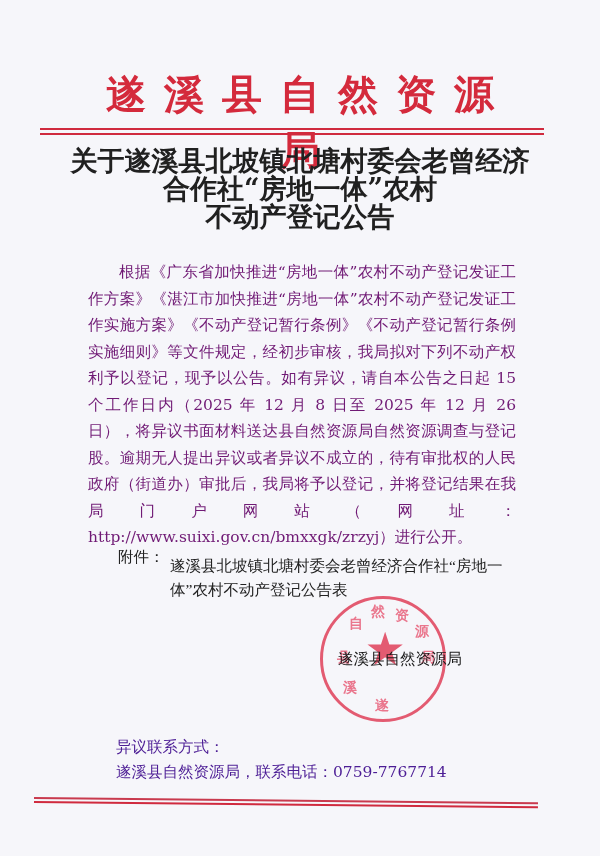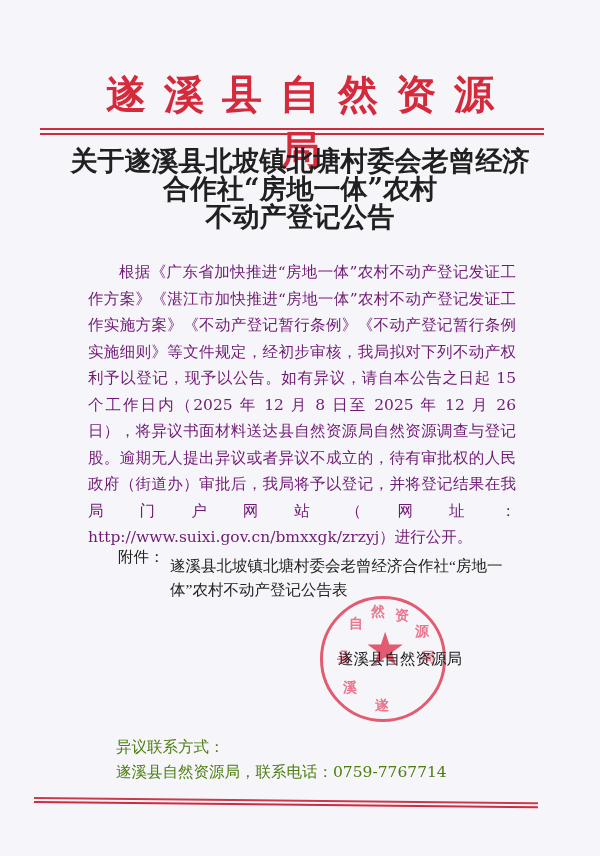--- a/index.html
+++ b/index.html
@@ -58,21 +58,21 @@
       position: absolute; color: #e8607a; font-size: 14px; font-weight: bold;
     }
 
     .signature {
       position: absolute; left: 322px; top: 648px; width: 140px;
       font-size: 15.5px; line-height: 22px; text-align: right; color: #1a1a1a;
     }
 
     .contact {
       position: absolute; left: 116px; top: 735px; width: 400px;
-      font-size: 15.5px; line-height: 25px; color: #4d7c0f;
+      font-size: 15.5px; line-height: 25px; color: #4c1d95;
     }
 
     .redline-bottom {
       position: absolute; left: 34px; top: 797px; width: 504px; height: 6px;
       border-top: 2px solid #c93a4e; border-bottom: 2px solid #d02a3e;
       box-sizing: border-box; transform: rotate(0.6deg); transform-origin: left center;
     }
   </style>
 </head>
 <body>

